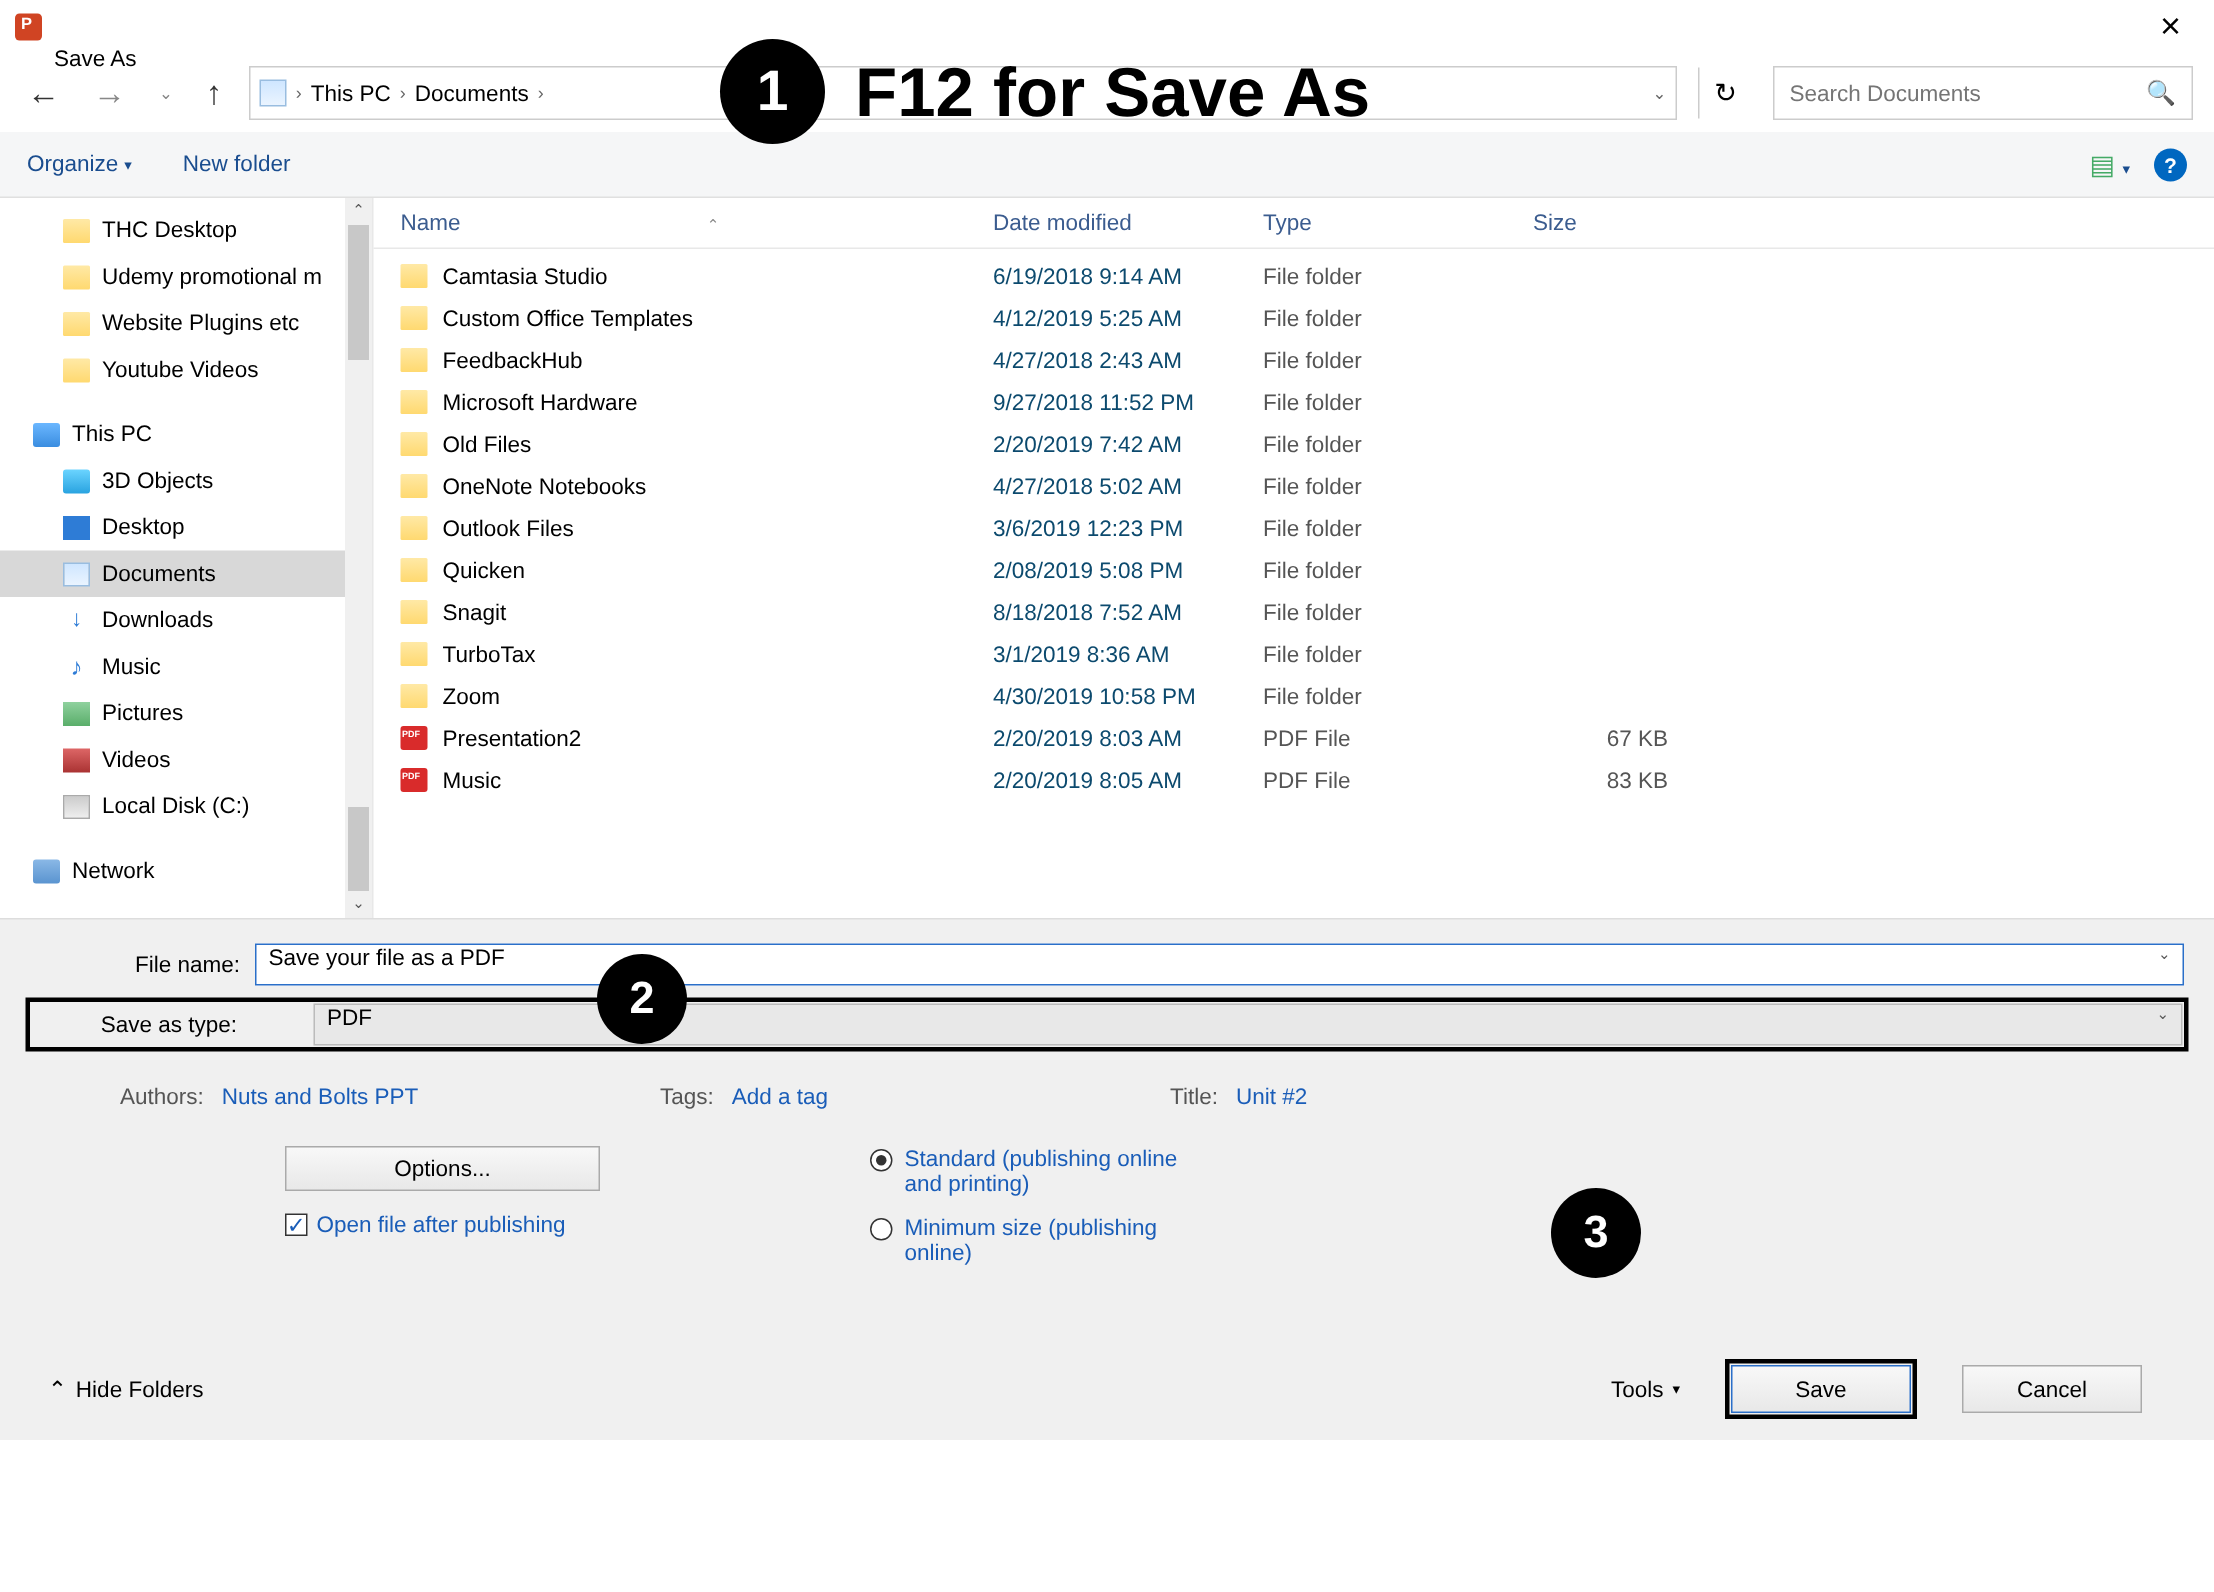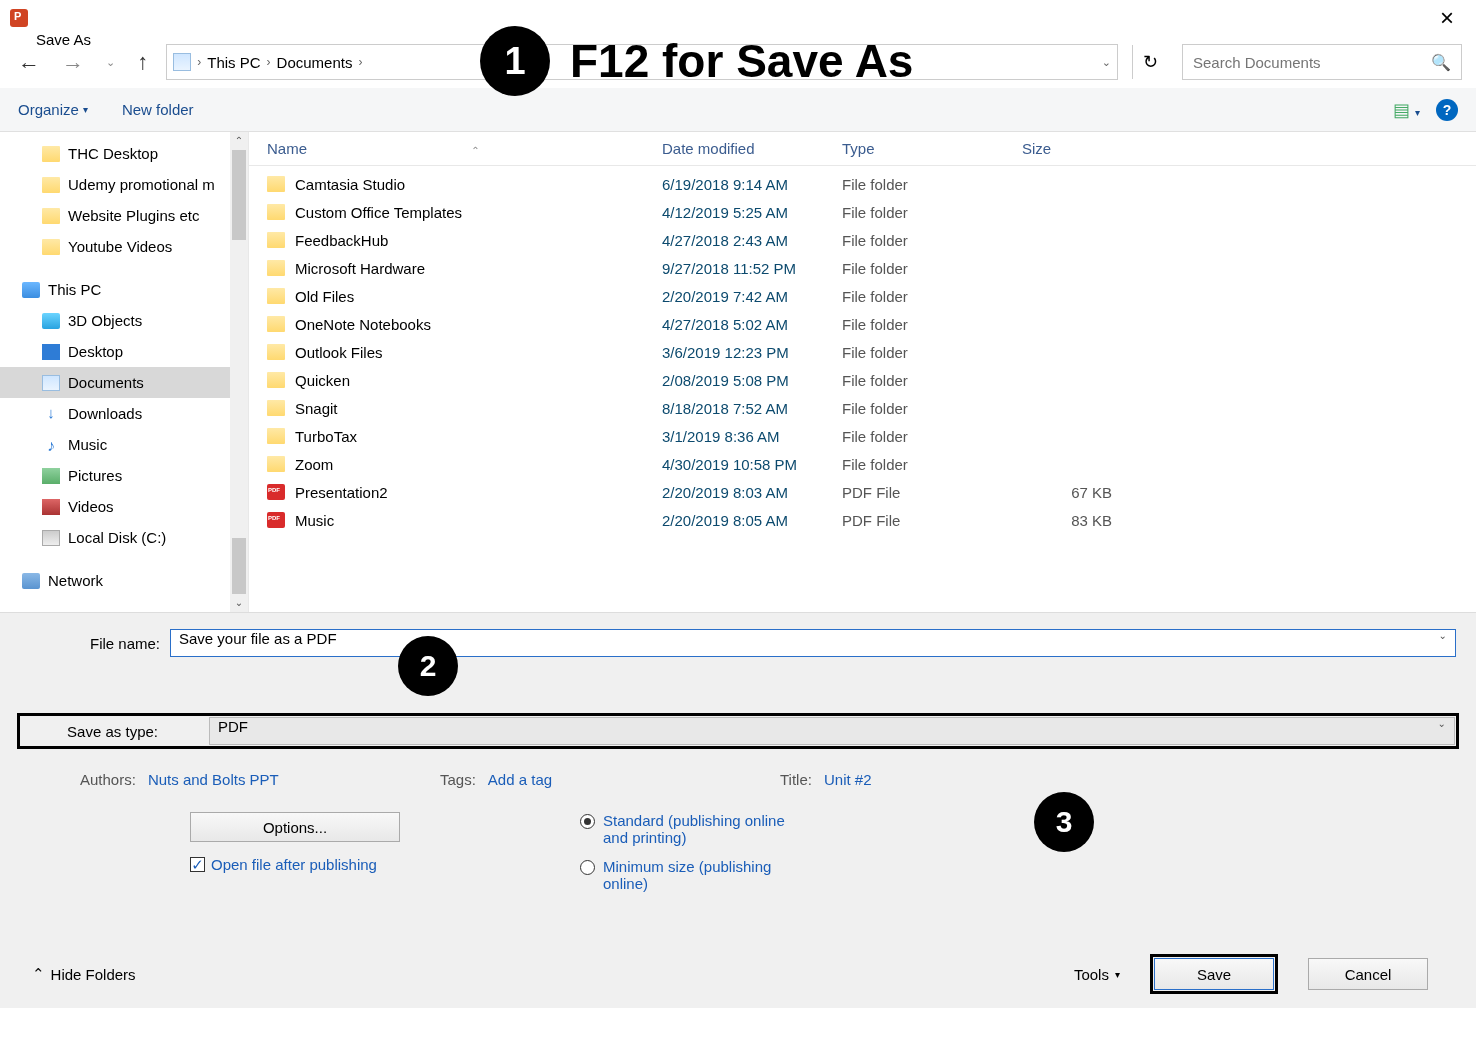--- a/index.html
+++ b/index.html
@@ -348,21 +348,21 @@
   <div class="field-row">
     <div class="field-label">File name:</div>
     <div class="field-input">
       <div class="combo highlight">
         <span class="val">Save your file as a PDF</span>
         <span class="drop">⌄</span>
       </div>
     </div>
   </div>
   <div class="field-row">
-    <div class="type-wrap" style="display:flex;flex:1;align-items:center;margin-top:48px;">
+    <div class="type-wrap" style="display:flex;flex:1;align-items:center;">
       <div class="field-label" style="width:147px;">Save as type:</div>
       <div class="field-input" style="flex:1;padding-left:41px;">
         <div class="combo gray">
           <span class="val">PDF</span>
           <span class="drop">⌄</span>
         </div>
       </div>
     </div>
   </div>
 

